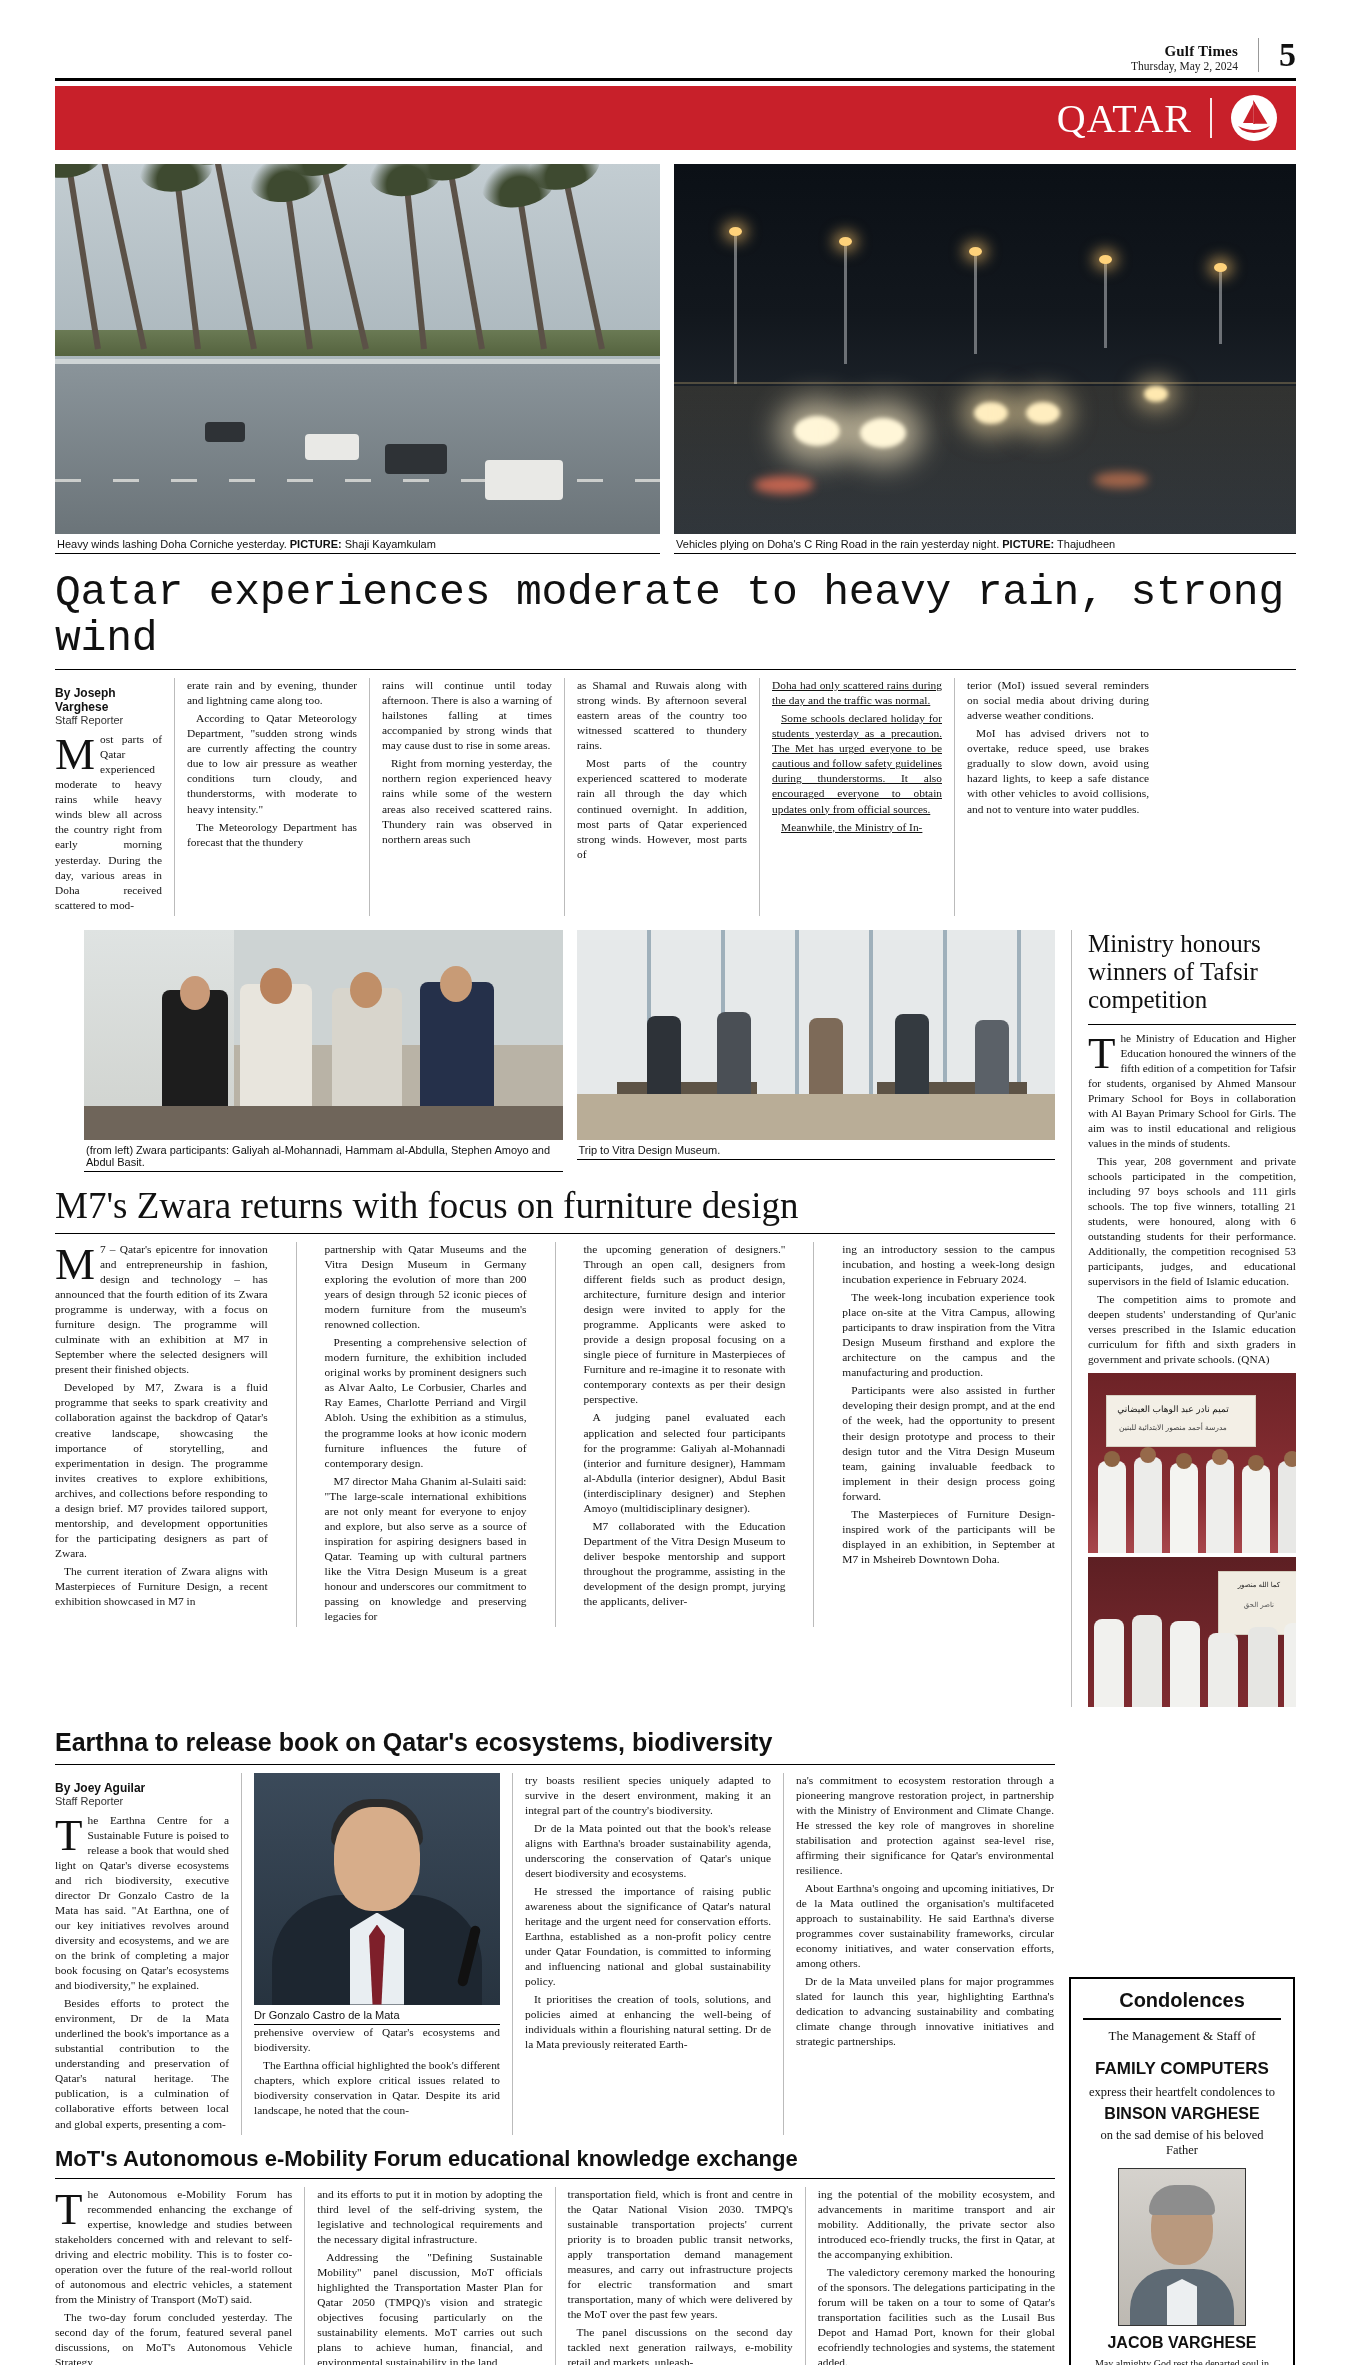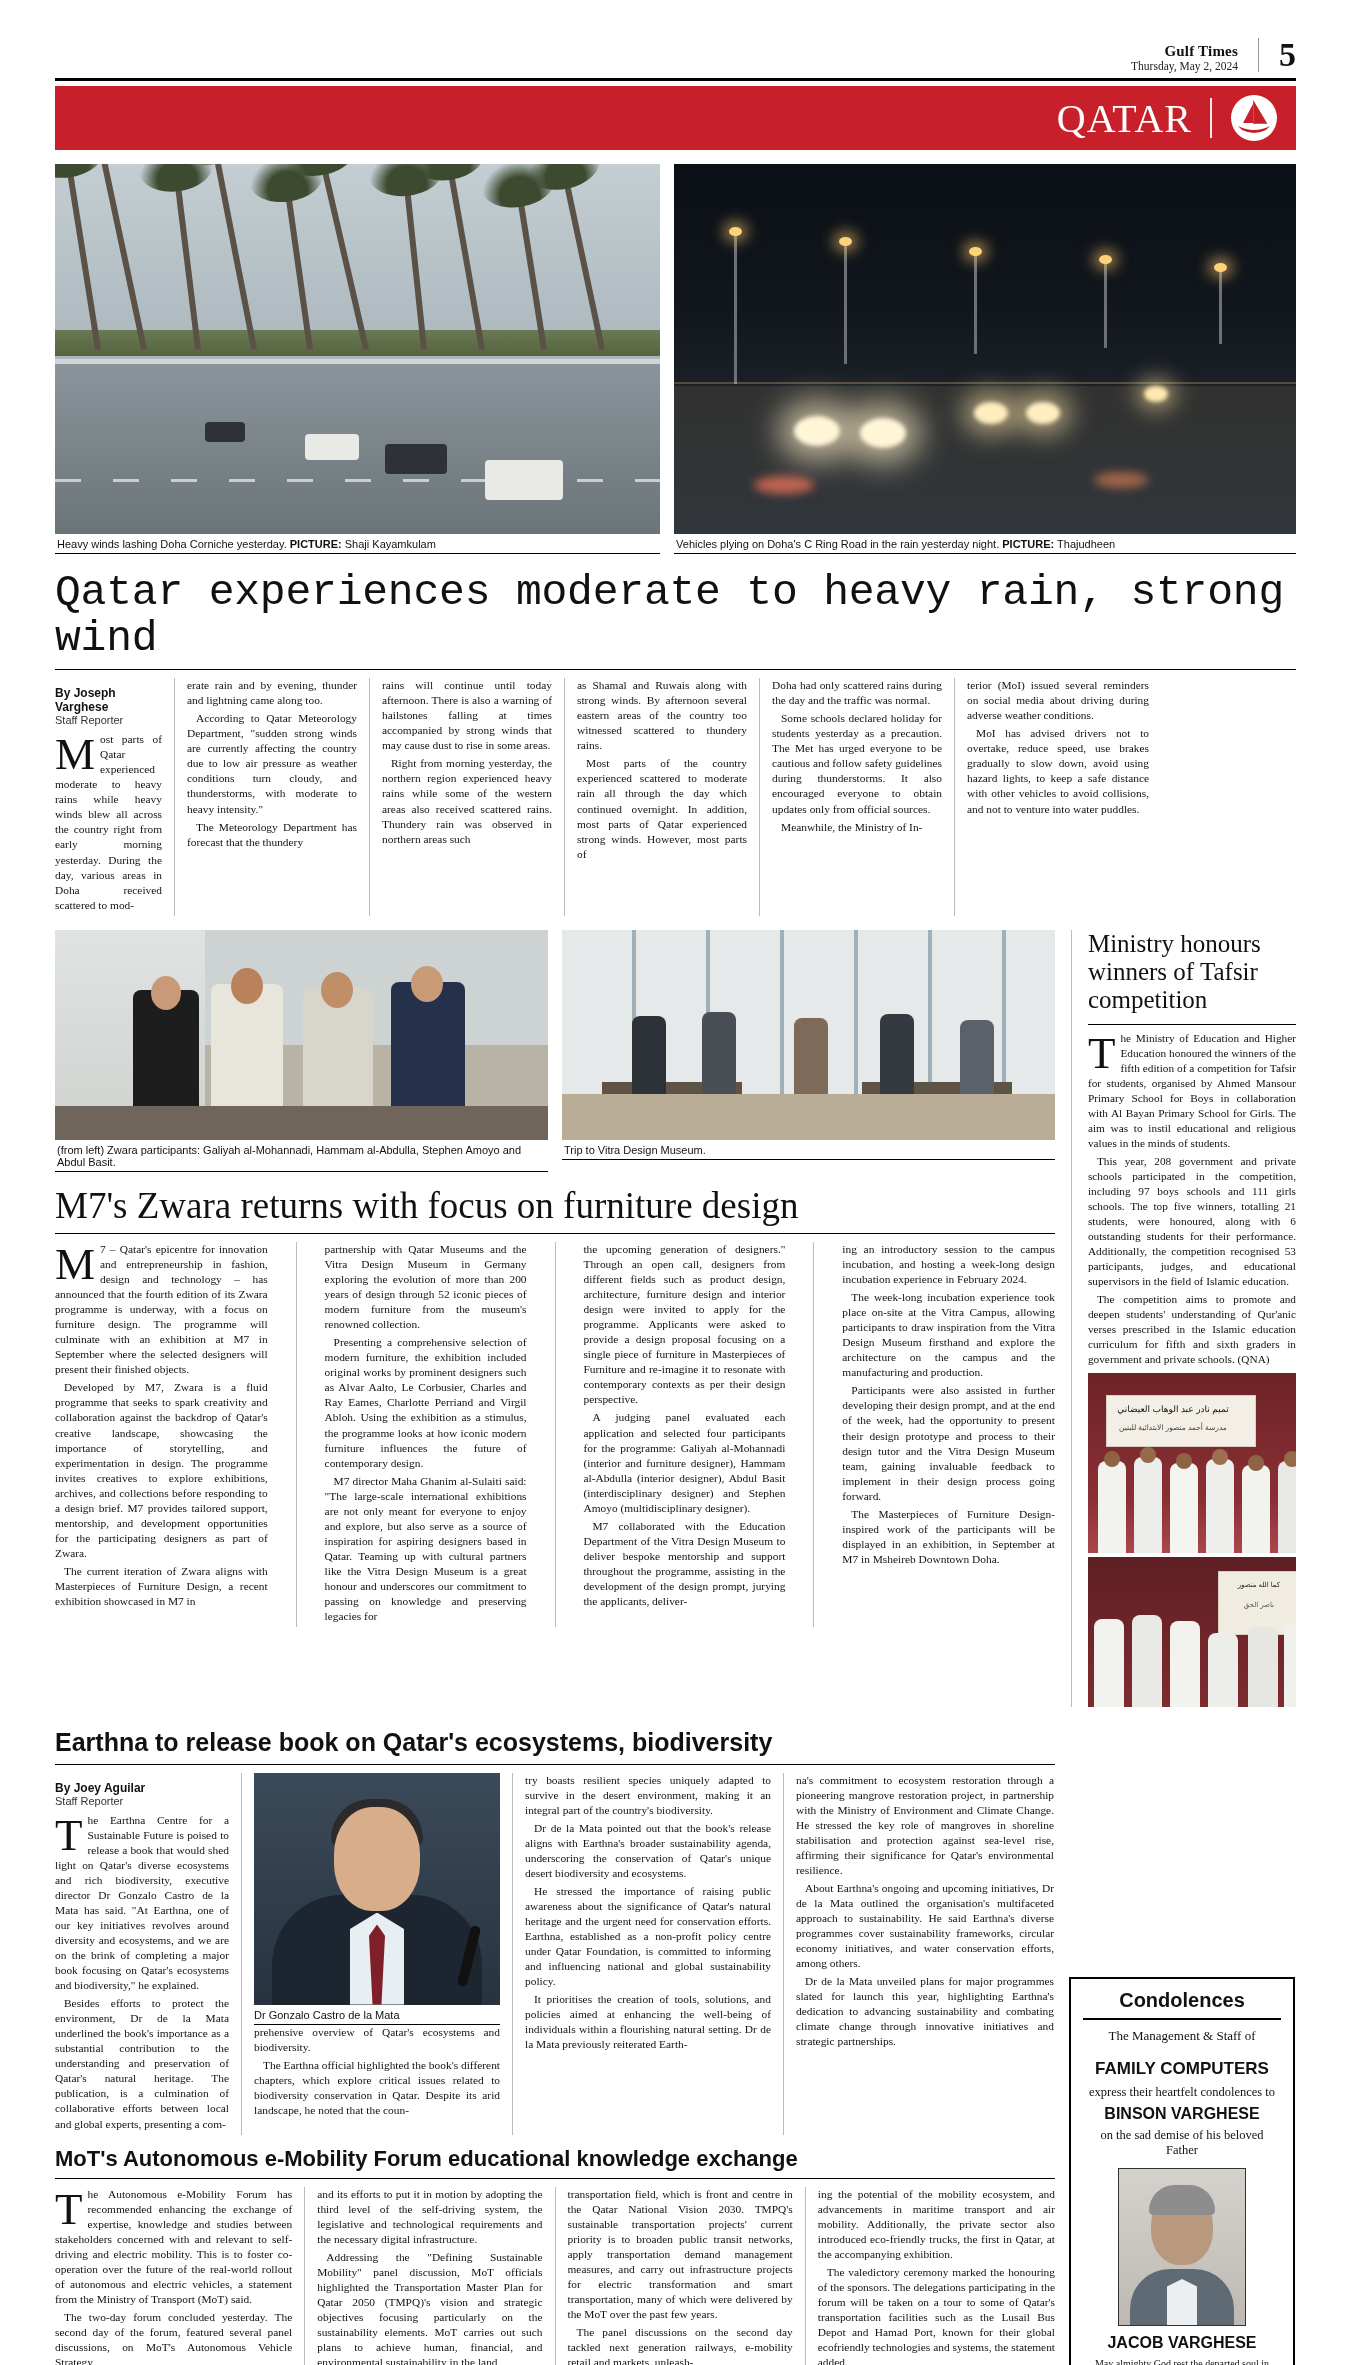--- a/index.html
+++ b/index.html
@@ -290,37 +290,37 @@
     <div class="col" style="width:194px;padding:0 12px;">
       <p class="first">rains will continue until today afternoon. There is also a warning of hailstones falling at times accompanied by strong winds that may cause dust to rise in some areas.</p>
       <p>Right from morning yesterday, the northern region experienced heavy rains while some of the western areas also received scattered rains. Thundery rain was observed in northern areas such</p>
     </div>
     <div class="sep-v"></div>
     <div class="col" style="width:194px;padding:0 12px;">
       <p class="first">as Shamal and Ruwais along with strong winds. By afternoon several eastern areas of the country too witnessed scattered to thundery rains.</p>
       <p>Most parts of the country experienced scattered to moderate rain all through the day which continued overnight. In addition, most parts of Qatar experienced strong winds. However, most parts of</p>
     </div>
     <div class="sep-v"></div>
-    <div class="col" style="width:194px;padding:0 12px;">
+    <div class="col" style="width:194px;padding:0 12px;text-decoration:underline;">
       <p class="first">Doha had only scattered rains during the day and the traffic was normal.</p>
       <p>Some schools declared holiday for students yesterday as a precaution. The Met has urged everyone to be cautious and follow safety guidelines during thunderstorms. It also encouraged everyone to obtain updates only from official sources.</p>
       <p>Meanwhile, the Ministry of In-</p>
     </div>
     <div class="sep-v"></div>
     <div class="col" style="width:194px;padding-left:12px;">
       <p class="first">terior (MoI) issued several reminders on social media about driving during adverse weather conditions.</p>
       <p>MoI has advised drivers not to overtake, reduce speed, use brakes gradually to slow down, avoid using hazard lights, to keep a safe distance with other vehicles to avoid collisions, and not to venture into water puddles.</p>
     </div>
   </div>
 
   <div class="mid-wrap">
 
     <div style="width:1000px;">
       <div style="display:flex;gap:14px;">
-        <div style="width:493px;">
+        <div style="width:493px;margin-left:29px;">
           <div class="img-group">
             <div style="position:absolute;inset:0;background:linear-gradient(180deg,#cdd3d3 0 55%,#b9b3a6 55% 100%);"></div>
             <div style="position:absolute;left:0;top:0;width:150px;height:100%;background:linear-gradient(180deg,#dfe3e2,#cfd2ce);"></div>
             <div class="person" style="left:78px;width:66px;height:150px;background:#1d1d1d;"></div>
             <div style="position:absolute;left:96px;bottom:130px;width:30px;height:34px;border-radius:50%;background:#c99a78;"></div>
             <div class="person" style="left:156px;width:72px;height:156px;background:#e8e5dd;"></div>
             <div style="position:absolute;left:176px;bottom:136px;width:32px;height:36px;border-radius:50%;background:#b9825c;"></div>
             <div class="person" style="left:248px;width:70px;height:152px;background:#d8d5cc;"></div>
             <div style="position:absolute;left:266px;bottom:132px;width:32px;height:36px;border-radius:50%;background:#c08f68;"></div>
             <div class="person" style="left:336px;width:74px;height:158px;background:#25304a;"></div>

